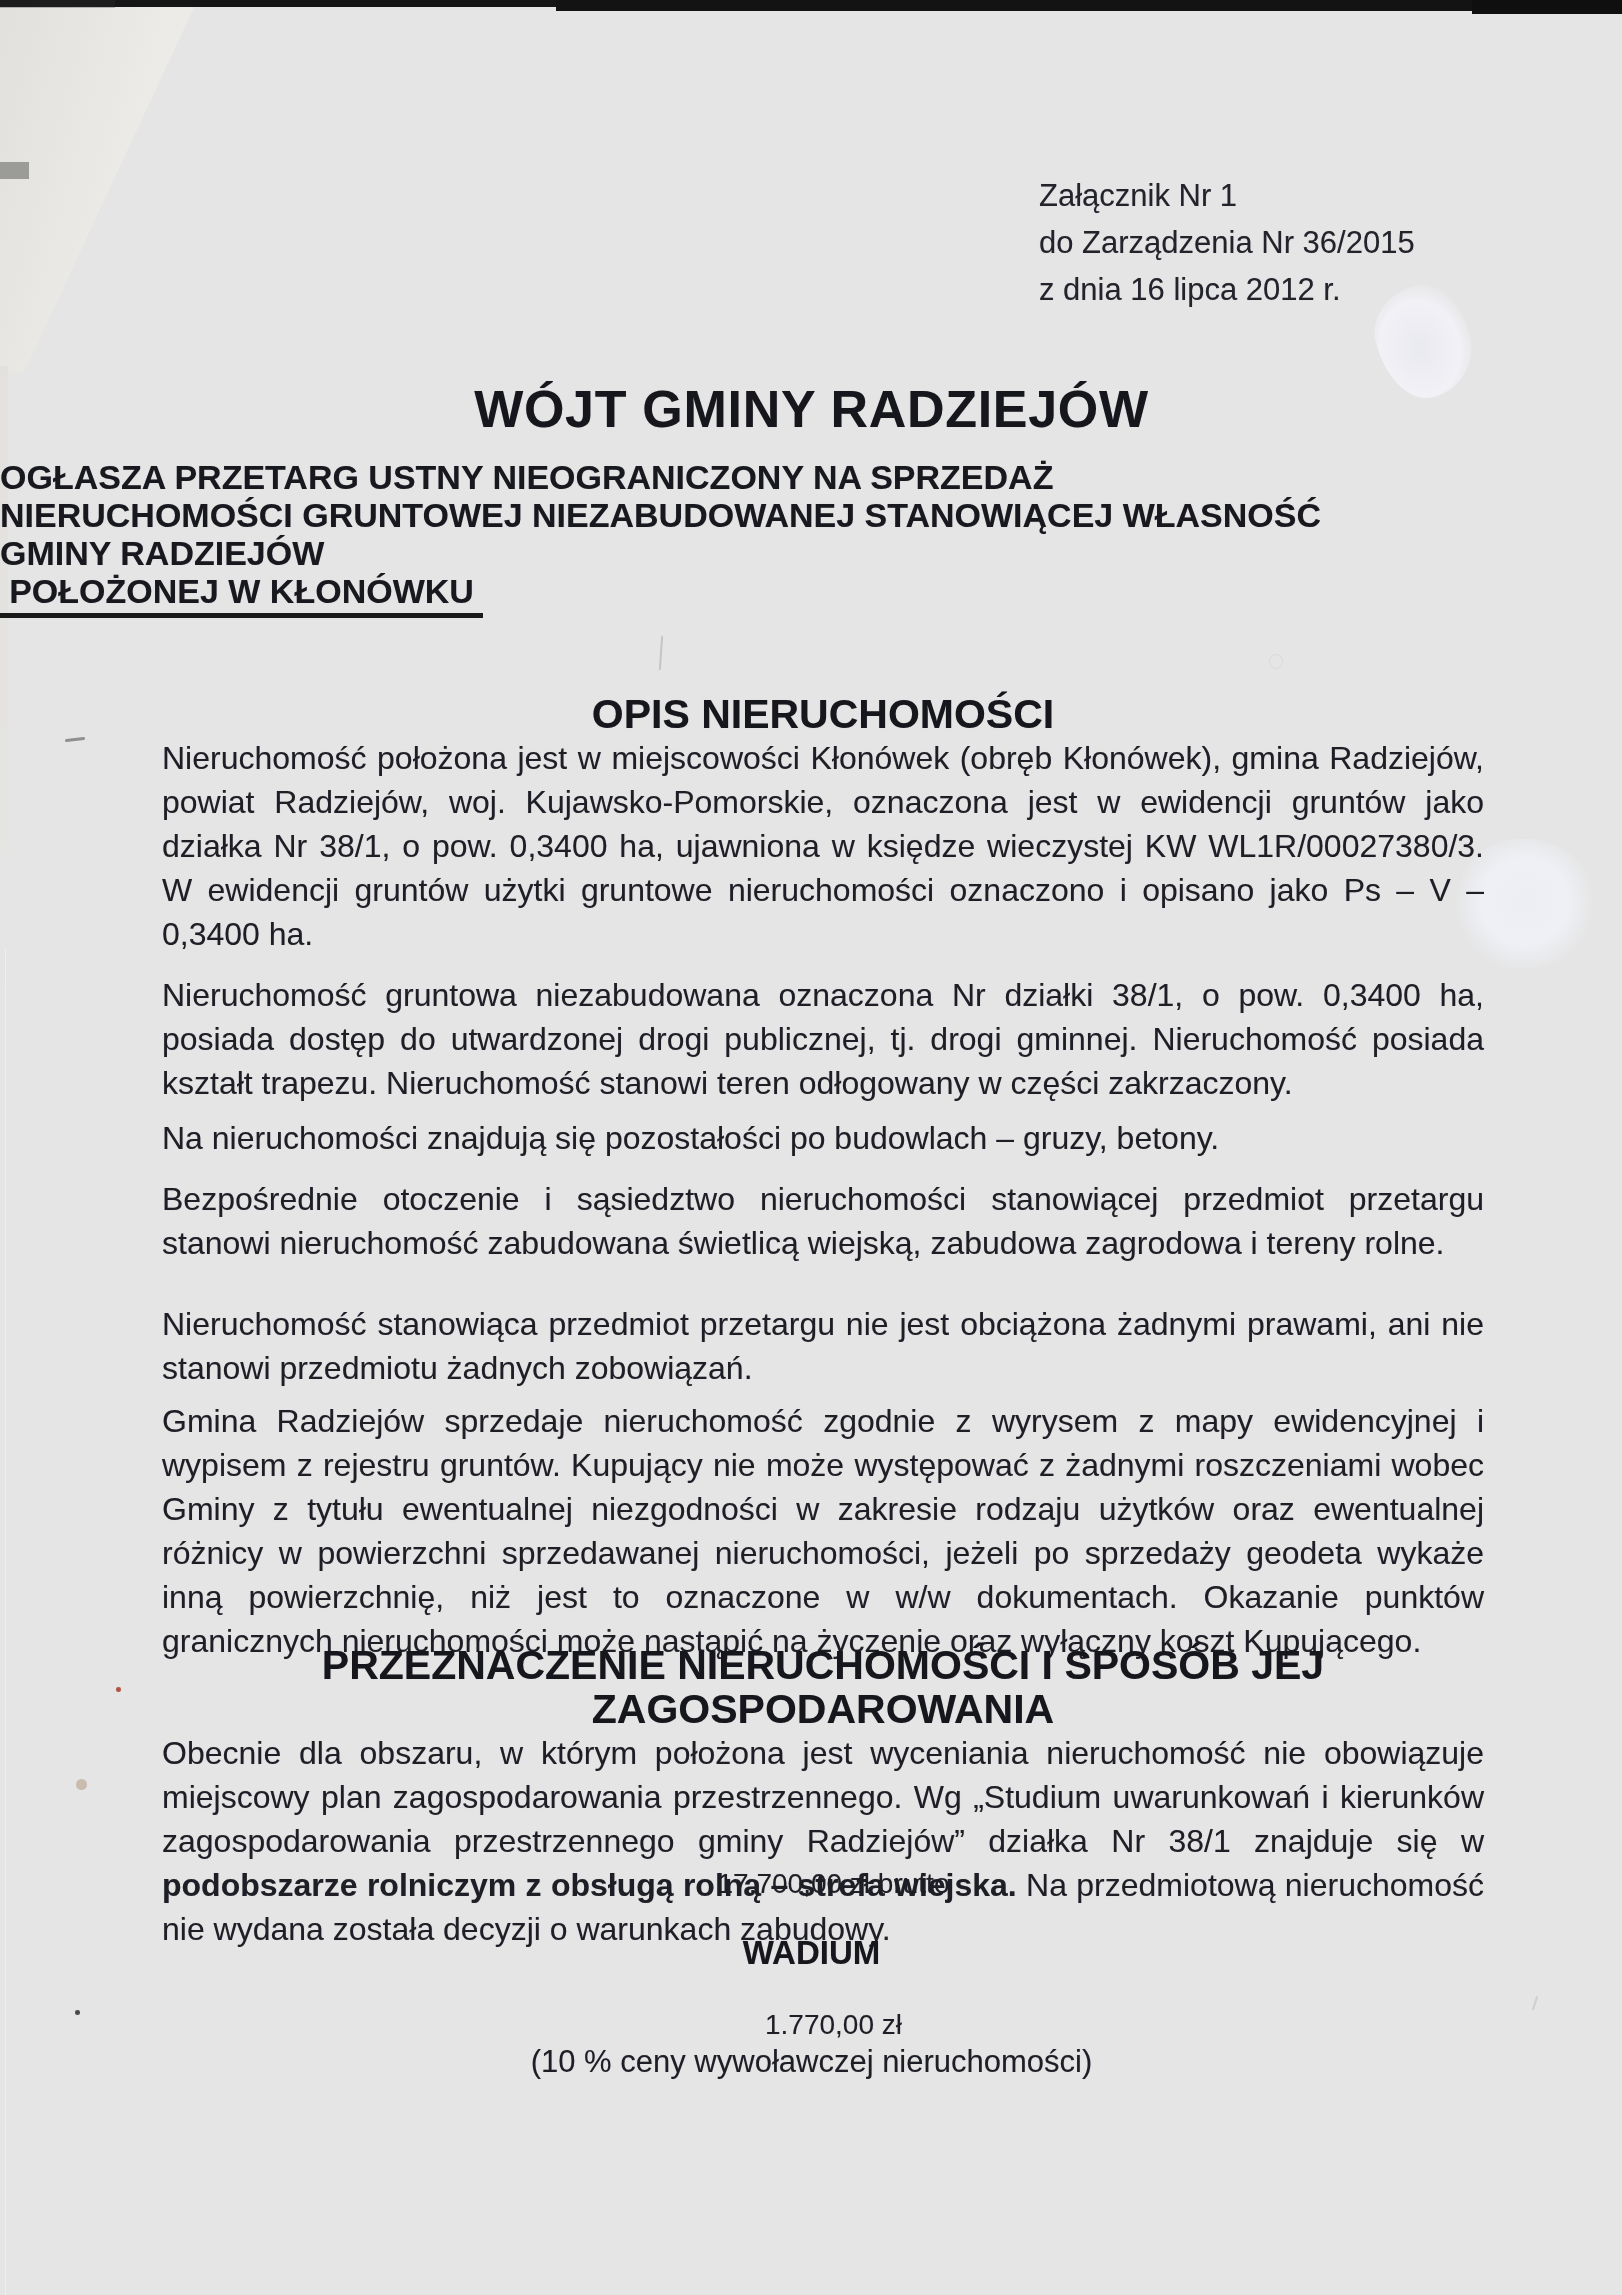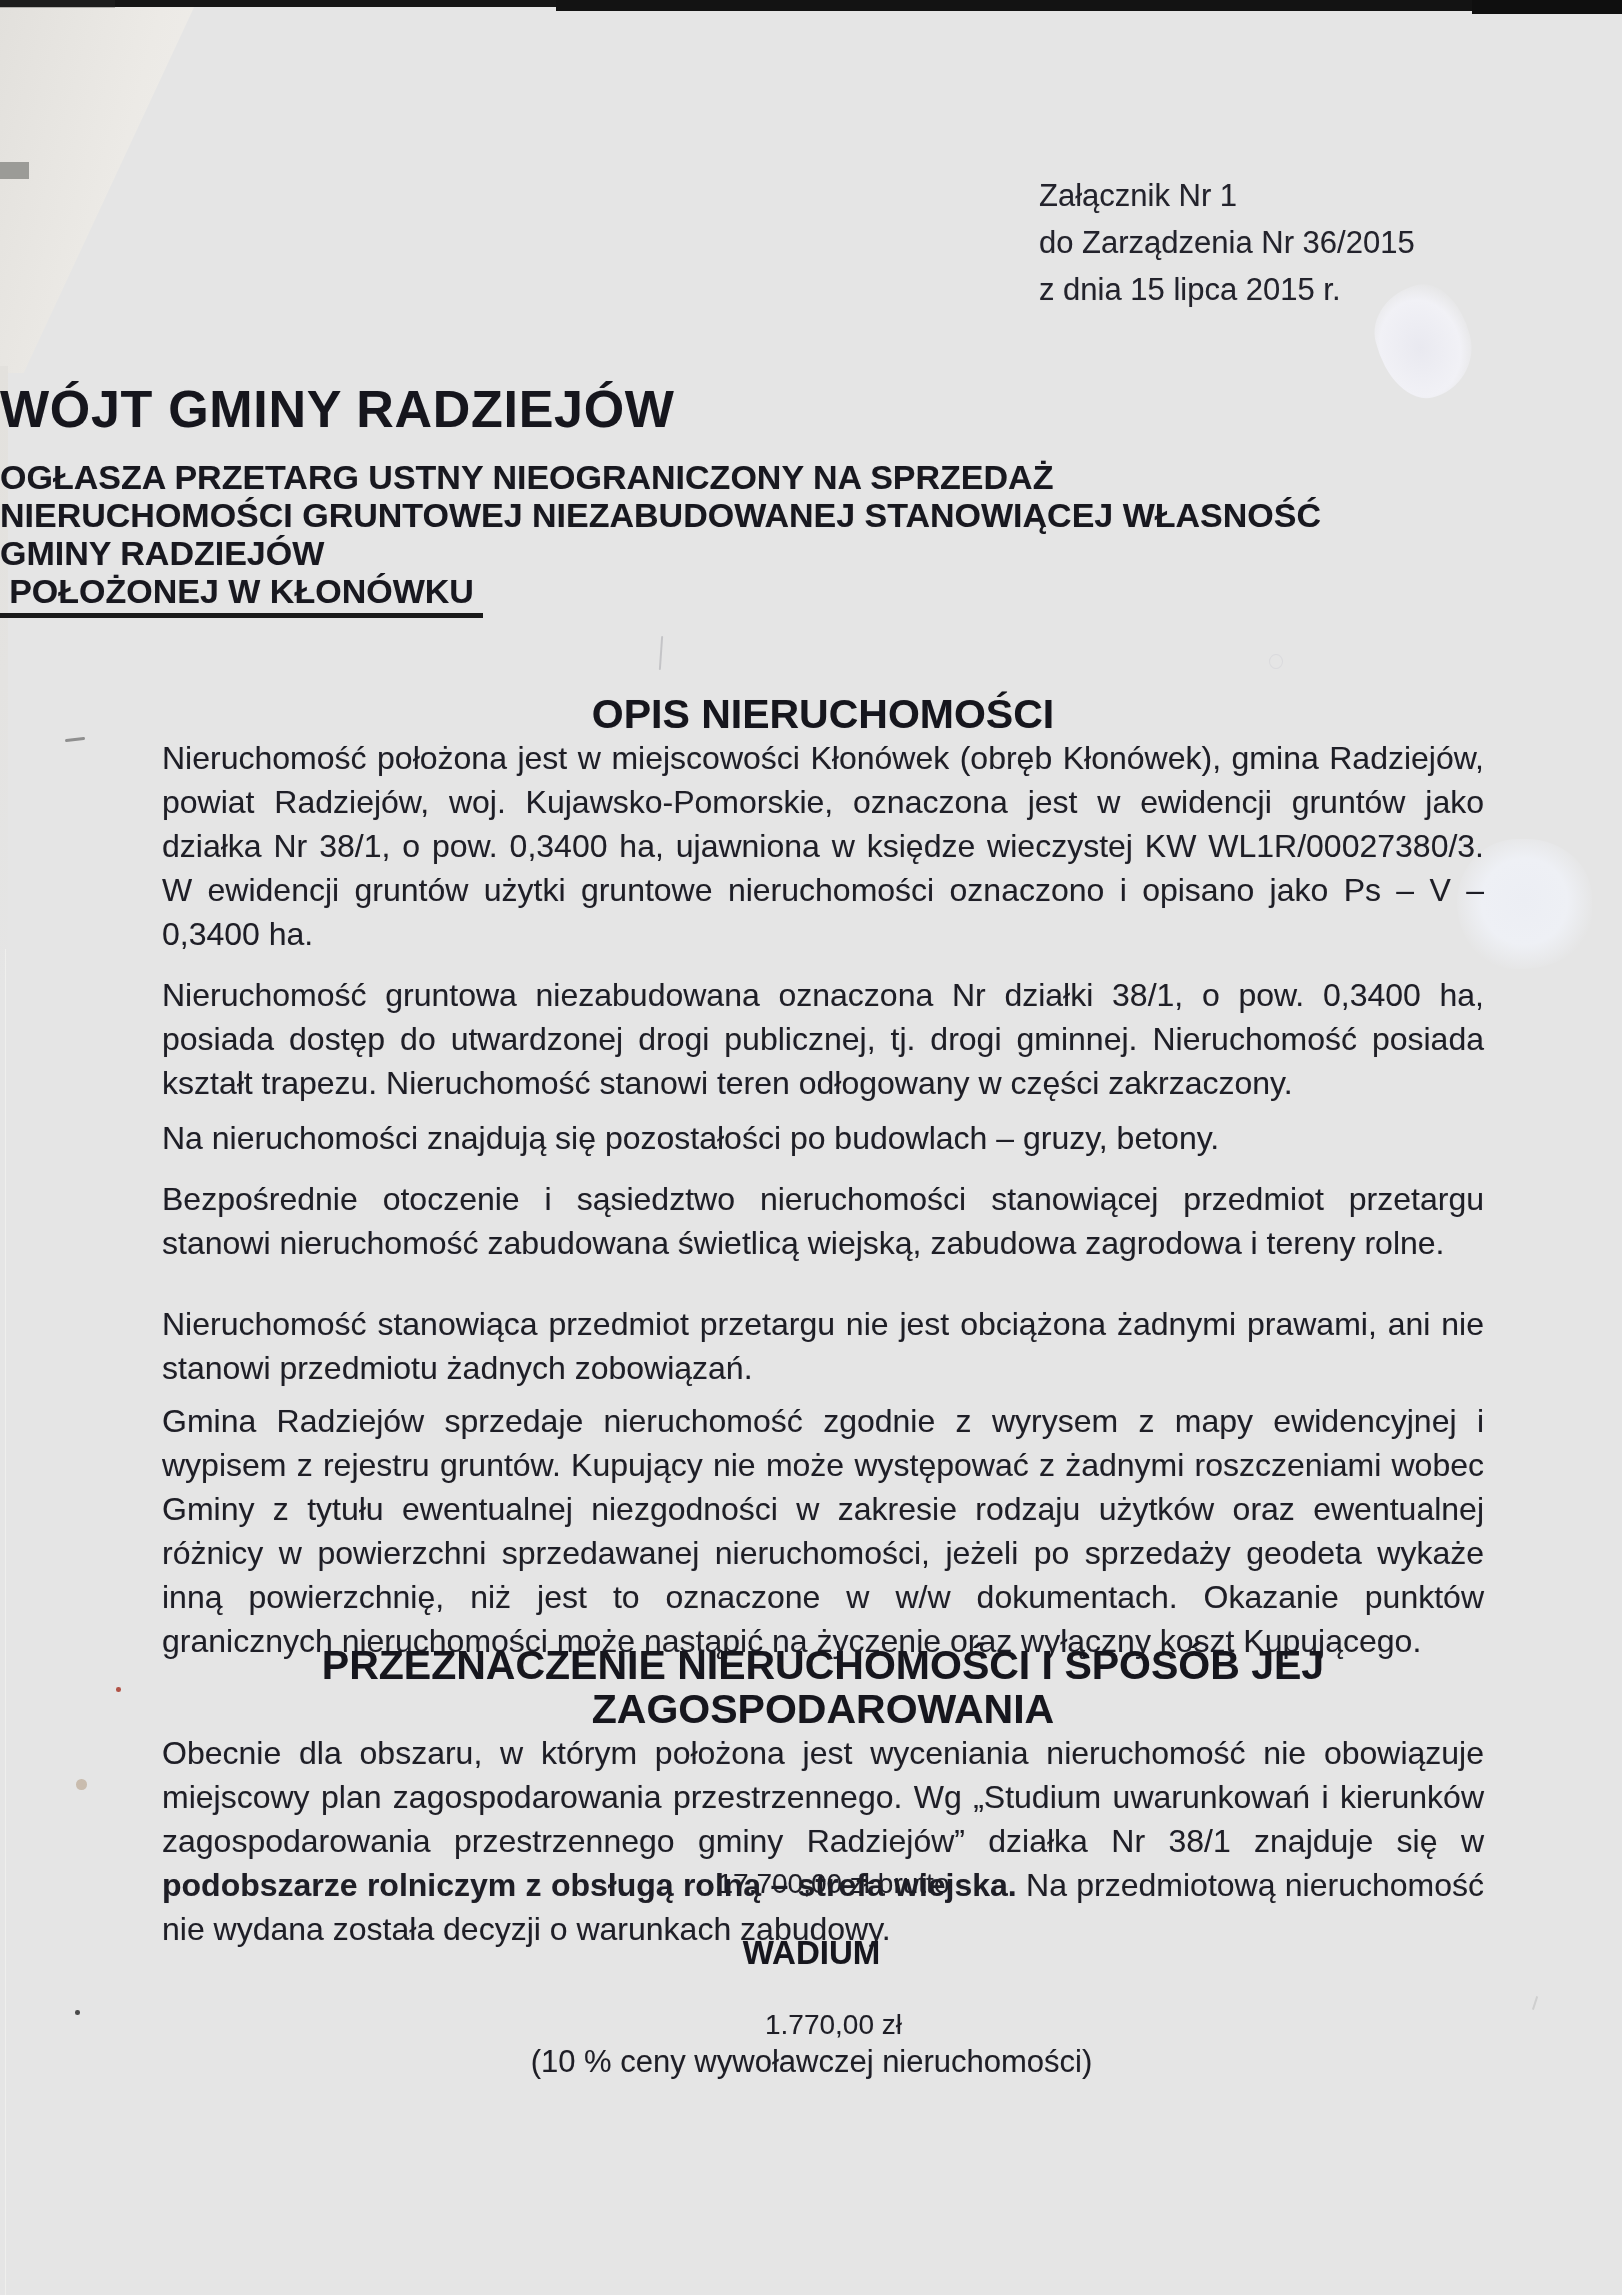--- a/index.html
+++ b/index.html
@@ -40,21 +40,21 @@
   .dot-black{position:absolute;left:75px;top:2010px;width:4.6px;height:4.6px;border-radius:50%;background:#4a4a4a;}
   .dot-red{position:absolute;left:116px;top:1687px;width:4.6px;height:4.6px;border-radius:50%;background:#a8392c;opacity:.85;}
   .margin-tick{position:absolute;left:65px;top:738px;width:19.6px;height:2.6px;background:#8f8f8f;transform:rotate(-7deg);border-radius:1.3px;}
   .squiggle{position:absolute;left:660px;top:636px;width:2px;height:34px;background:#b6b6bb;transform:rotate(4deg);opacity:.7;border-radius:1.3px;}
   .faint-ring{position:absolute;left:1269px;top:654px;width:11.8px;height:13px;border:1.3px solid #dadadd;border-radius:50%;}
   .faint-dash{position:absolute;left:1534px;top:1996px;width:2px;height:14.4px;background:#cfcfcf;transform:rotate(18deg);}
   
   .note{position:absolute;left:1039px;top:172px;font-size:31px;line-height:47px;color:#23232c;}
   .doc-title{
     position:absolute;left:0;top:383px;width:100%;margin:0;
-    text-align:left;font-size:52px;line-height:52px;font-weight:bold;
+    text-align:center;font-size:52px;line-height:52px;font-weight:bold;
     letter-spacing:0.7px;color:#16161d;
   }
   .subtitle{position:absolute;left:0;top:458px;width:100%;
     font-size:34px;line-height:38px;font-weight:bold;color:#18181f;}
   .subtitle .u-wrap{margin-top:0;}
   .subtitle .u{display:inline-block;border-bottom:5.2px solid #1a1a1a;padding:0 9.2px 3.3px;}
   .doc-body{position:absolute;left:162px;top:692px;width:1322px;font-size:32px;line-height:44px;}
   .doc-body h2{
     margin:0;text-align:center;font-size:41px;line-height:44px;font-weight:bold;color:#16161d;
   }
@@ -92,21 +92,21 @@
   <div class="dot-black"></div>
   <div class="dot-red"></div>
   <div class="margin-tick"></div>
   <div class="squiggle"></div>
   <div class="faint-ring"></div>
   <div class="faint-dash"></div>
 
   <div class="note">
     <div>Załącznik Nr 1</div>
     <div>do Zarządzenia Nr 36/2015</div>
-    <div>z dnia 15 lipca 2015 r.</div>
+    <div>z dnia 16 lipca 2012 r.</div>
   </div>
 
   <h1 class="doc-title">WÓJT GMINY RADZIEJÓW</h1>
 
   <div class="subtitle">
     <div>OGŁASZA PRZETARG USTNY NIEOGRANICZONY NA SPRZEDAŻ</div>
     <div>NIERUCHOMOŚCI GRUNTOWEJ NIEZABUDOWANEJ STANOWIĄCEJ WŁASNOŚĆ</div>
     <div>GMINY RADZIEJÓW</div>
     <div class="u-wrap">
       <span class="u">POŁOŻONEJ W KŁONÓWKU</span>

